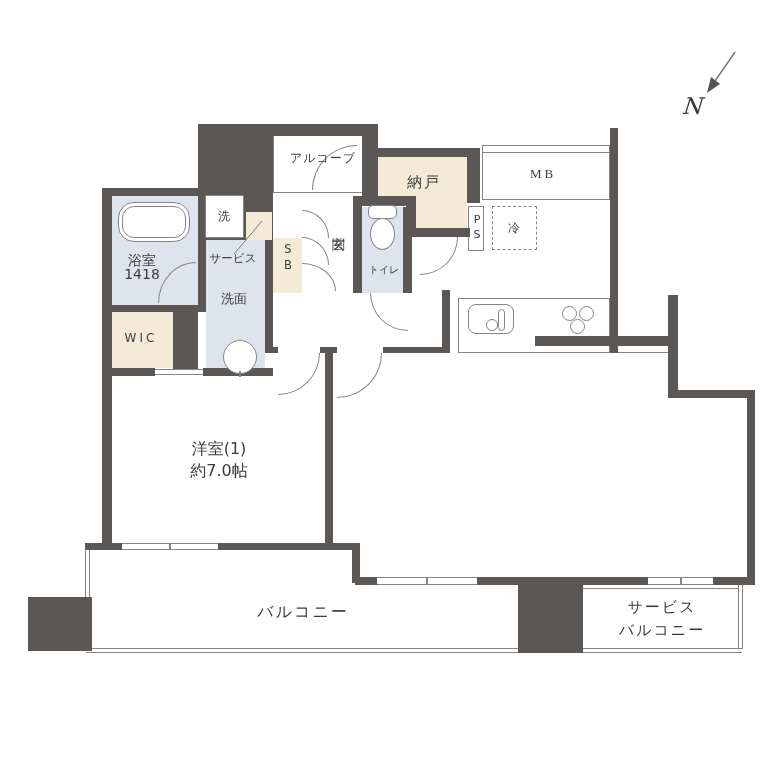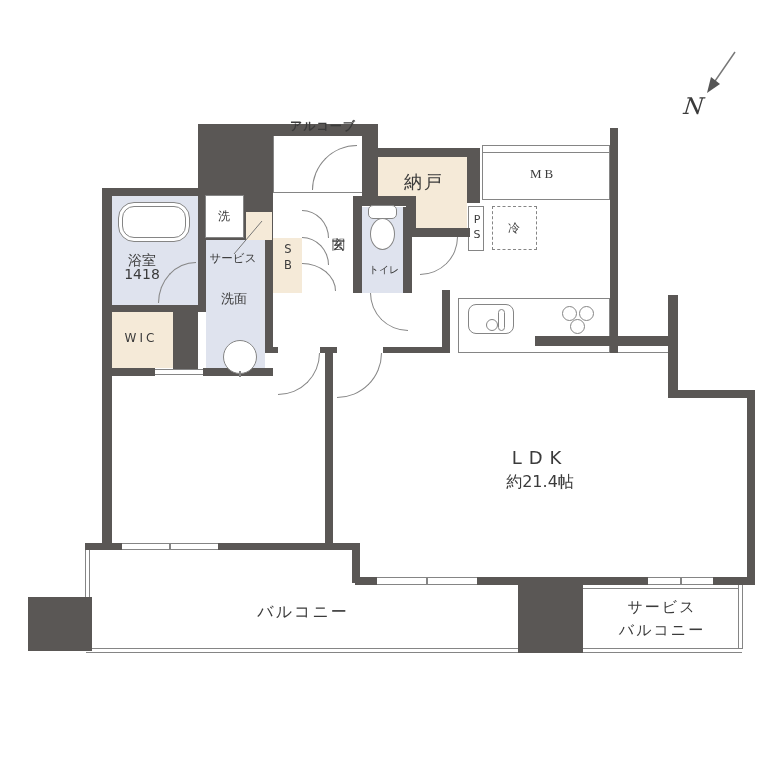--- a/index.html
+++ b/index.html
@@ -130,39 +130,39 @@
   <div class="fx circ" style="left:562px;top:306px;width:15px;height:15px;"></div>
   <div class="fx circ" style="left:579px;top:306px;width:15px;height:15px;"></div>
   <div class="fx circ" style="left:570px;top:319px;width:15px;height:15px;"></div>
 
   <svg class="overlay" width="780" height="780" viewBox="0 0 780 780">
     <line x1="234" y1="254" x2="262" y2="221" stroke="#777" stroke-width="1"></line>
     <line x1="735" y1="52" x2="713" y2="84" stroke="#777" stroke-width="1.5"></line>
     <polygon points="707,93 711,77 720,84" fill="#555"></polygon>
   </svg>
 
-  <div class="label" style="left:323px;top:126px;font-size:12px;letter-spacing:1px;font-weight:bold;">アルコーブ</div>
-  <div class="label" style="left:424px;top:182px;font-size:18px;letter-spacing:2px;">納戸</div>
+  <div class="label" style="left:323px;top:158px;font-size:12px;letter-spacing:1px;">アルコーブ</div>
+  <div class="label" style="left:424px;top:182px;font-size:15px;letter-spacing:2px;">納戸</div>
   <div class="label" style="left:543px;top:174px;font-size:13px;letter-spacing:3px;font-family:Liberation Serif, serif;">MB</div>
   <div class="label vtext" style="left:477px;top:228px;font-size:11px;">PS</div>
   <div class="label" style="left:514px;top:228px;font-size:12px;">冷</div>
   <div class="label" style="left:384px;top:270px;font-size:10px;">トイレ</div>
   <div class="label vtext" style="left:338px;top:228px;font-size:13px;">玄関</div>
   <div class="label vtext" style="left:288px;top:258px;font-size:11.5px;">SB</div>
   <div class="label" style="left:224px;top:216px;font-size:12px;">洗</div>
   <div class="label" style="left:233px;top:258px;font-size:11.5px;">サービス</div>
   <div class="label" style="left:234px;top:299px;font-size:13px;">洗面</div>
   <div class="label" style="left:142px;top:267px;font-size:14px;line-height:14px;">
     <span>浴室</span><br>
     <span>1418</span>
   </div>
   <div class="label" style="left:141px;top:338px;font-size:12px;letter-spacing:3px;">WIC</div>
-  <div class="label" style="left:540px;top:469px;font-size:16px;line-height:23px;">
-    <span style="font-size:18px;letter-spacing:7px;">LDK</span><br>
-    <span>約21.4帖</span>
+  <div class="label" style="left:219px;top:460px;font-size:16px;line-height:22px;">
+    <span>洋室(1)</span><br>
+    <span>約7.0帖</span>
   </div>
   <div class="label" style="left:303px;top:612px;font-size:16px;letter-spacing:2px;">バルコニー</div>
   <div class="label" style="left:662px;top:619px;font-size:15px;line-height:23px;letter-spacing:2px;">
     <span>サービス</span><br>
     <span>バルコニー</span>
   </div>
   <div class="label" style="left:694px;top:106px;font-size:23px;font-style:italic;font-family:'DejaVu Serif',serif;transform:translate(-50%,-50%) skewX(-6deg);">N</div>
 
 </div>
 

